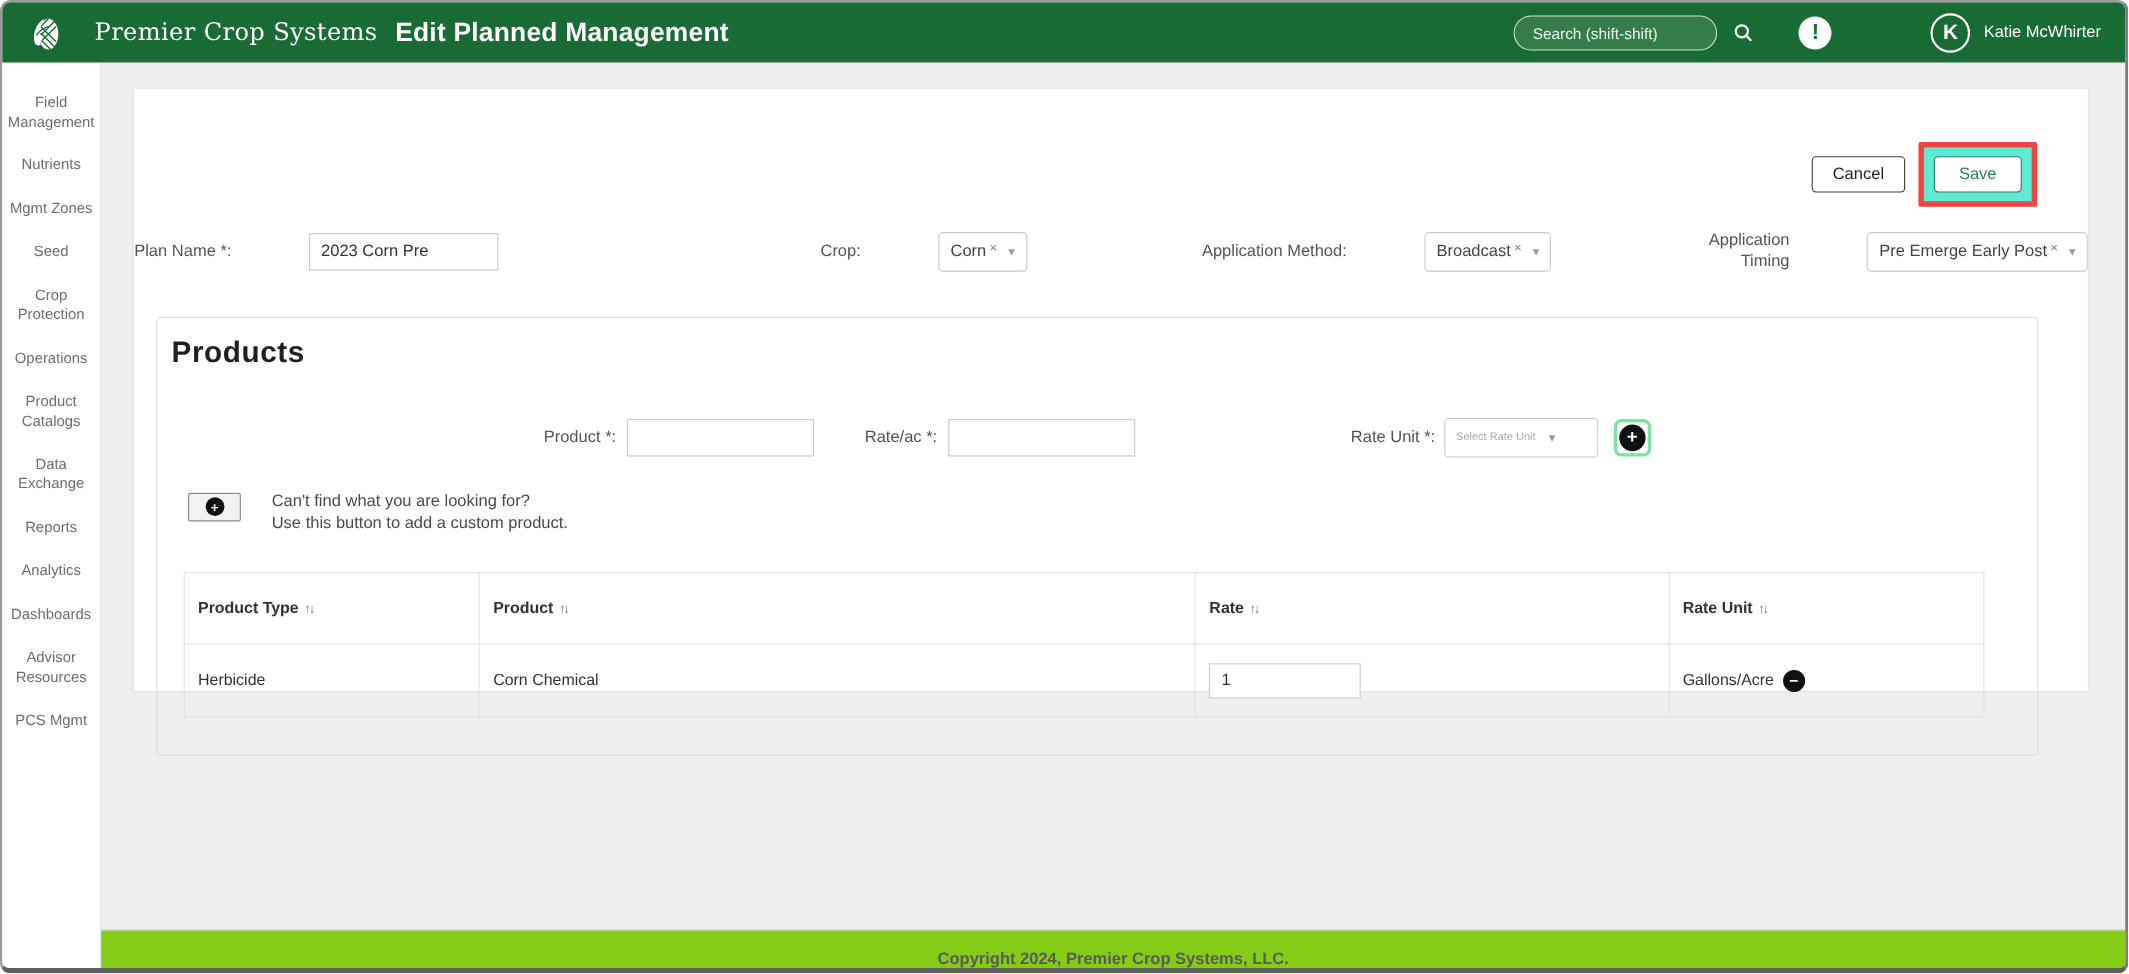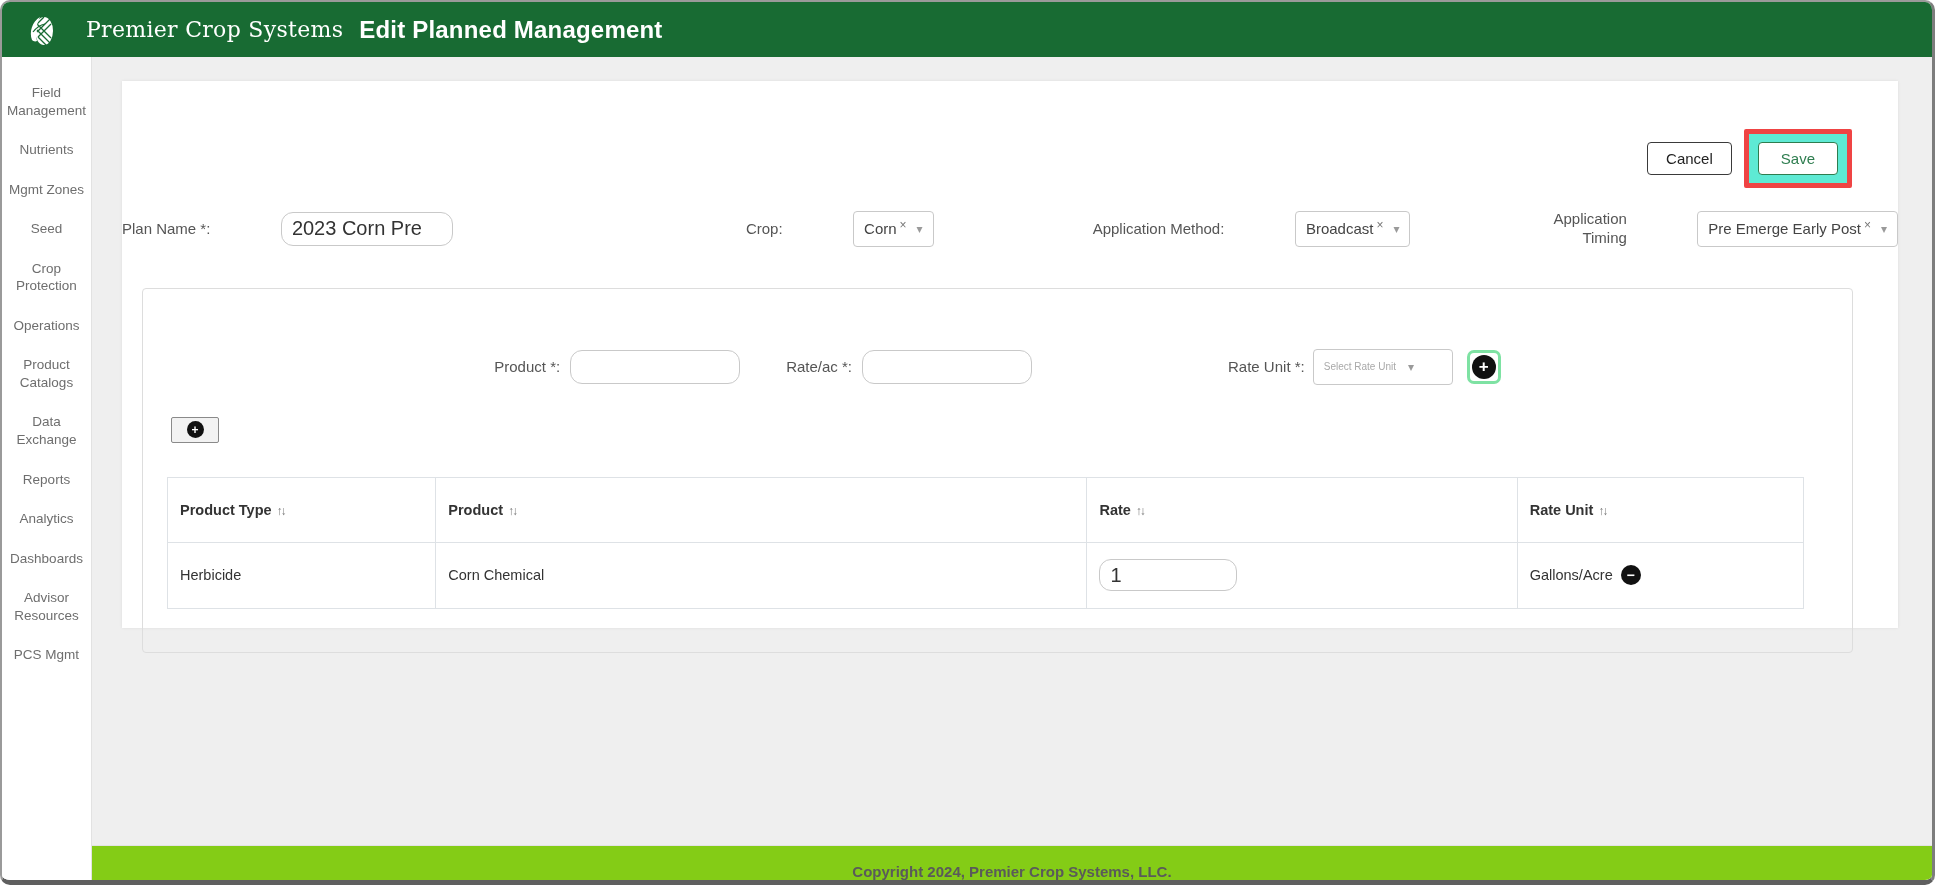--- a/index.html
+++ b/index.html
@@ -55,22 +55,22 @@
   .actions-row { display:flex; justify-content:flex-end; align-items:center; padding:48px 46px 0 0; }
   .btn { font-size:15px; background:#fff; border-radius:4px; cursor:pointer; font-family:inherit; }
   .btn-cancel { border:1px solid #3a3a3a; color:#222; padding:7px 18px; margin-right:12px; }
   .save-annotation { border:5px solid #ef4444; border-radius:2px; padding:8px 9px; background:#5eead4; }
   .btn-save { border:1px solid #2e7d4f; color:#2e7d4f; padding:7px 22px; }
 
   .form-row { display:flex; justify-content:space-between; align-items:center; margin-top:22px; }
   .field-label { font-size:15px; color:#555; white-space:nowrap; }
   .label-2line { text-align:right; line-height:1.25; }
   .text-input {
-    height:34px; border:1px solid #c9c9c9; border-radius:12px; padding:0 10px;
-    font-size:20px; color:#333; outline:none; font-family:inherit;
+    height:34px; border:1px solid #c9c9c9; border-radius:0; padding:0 10px;
+    font-size:15px; color:#333; outline:none; font-family:inherit;
   }
   .plan-input { width:172px; margin-left:8px; }
   .chip-select {
     display:flex; align-items:center; border:1px solid #c9c9c9; border-radius:4px;
     height:36px; padding:0 10px; margin-left:8px; cursor:pointer; background:#fff; white-space:nowrap;
   }
   .chip-value { font-size:15px; color:#444; }
   .chip-x { font-size:12px; color:#777; margin-left:3px; position:relative; top:-4px; cursor:pointer; }
   .caret { color:#9a9a9a; font-size:12px; margin-left:10px; }
   .caret-select { color:#9a9a9a; font-size:12px; margin-left:12px; }
@@ -128,20 +128,32 @@
   <div class="topbar">
     <svg class="logo" viewBox="0 0 34 40">
       <ellipse cx="20" cy="21" rx="9" ry="14" fill="#ffffff"></ellipse>
       <path d="M13 14 L27 28 M13 20 L26 33 M14 27 L23 36 M27 14 L14 27 M26 9 L13 22 M20 7 L12 15" stroke="#186b33" stroke-width="1.3" fill="none"></path>
       <path d="M8 30 C5 22 8 12 16 7 C12 15 11 23 13 31 C11 32 9 31 8 30 Z" fill="#ffffff"></path>
       <path d="M9 22 C12 18 16 15 21 14" stroke="#186b33" stroke-width="1.2" fill="none"></path>
     </svg>
     <div class="brand">Premier Crop Systems</div>
     <div class="page-title">Edit Planned Management</div>
 
+    <div class="topbar-right">
+      <input class="search-box" type="text" placeholder="Search (shift-shift)" style="">
+      <span class="search-icon">
+        <svg width="20" height="20" viewBox="0 0 20 20">
+          <circle cx="8.5" cy="8.5" r="5.5" fill="none" stroke="#ffffff" stroke-width="2"></circle>
+          <line x1="12.8" y1="12.8" x2="17" y2="17" stroke="#ffffff" stroke-width="2"></line>
+        </svg>
+      </span>
+      <div class="alert-icon">!</div>
+      <div class="avatar">K</div>
+      <div class="user-name">Katie McWhirter</div>
+    </div>
   </div>
 
   <div class="sidebar">
     <div class="side-item">Field Management</div>
     <div class="side-item">Nutrients</div>
     <div class="side-item">Mgmt Zones</div>
     <div class="side-item">Seed</div>
     <div class="side-item">Crop Protection</div>
     <div class="side-item">Operations</div>
     <div class="side-item">Product Catalogs</div>
@@ -186,20 +198,21 @@
           <span>Timing</span>
         </span>
         <div class="chip-select">
           <span class="chip-value">Pre Emerge Early Post</span>
           <span class="chip-x">×</span>
           <span class="caret">▾</span>
         </div>
       </div>
 
       <div class="products-panel">
+        <div class="products-heading">Products</div>
 
         <div class="product-form-row">
           <span class="field-label">Product *:</span>
           <input class="text-input prod-input" type="text" style="">
           <span class="gap-p1"></span>
           <span class="field-label">Rate/ac *:</span>
           <input class="text-input prod-input" type="text" style="">
           <span class="gap-p2"></span>
           <span class="field-label">Rate Unit *:</span>
           <div class="chip-select rateunit-select">
@@ -211,20 +224,24 @@
               <span>+</span>
             </span>
           </span>
         </div>
 
         <div class="custom-hint-row">
           <div class="custom-add-btn">
             <span class="circle-btn">
               <span>+</span>
             </span>
+          </div>
+          <div class="hint-text">
+            <div>Can't find what you are looking for?</div>
+            <div>Use this button to add a custom product.</div>
           </div>
         </div>
 
         <table class="products-table">
           <thead>
             <tr>
               <th class="col-ptype">
                 <span>Product Type</span><span class="sort-icon">↑↓</span>
               </th>
               <th class="col-prod">

